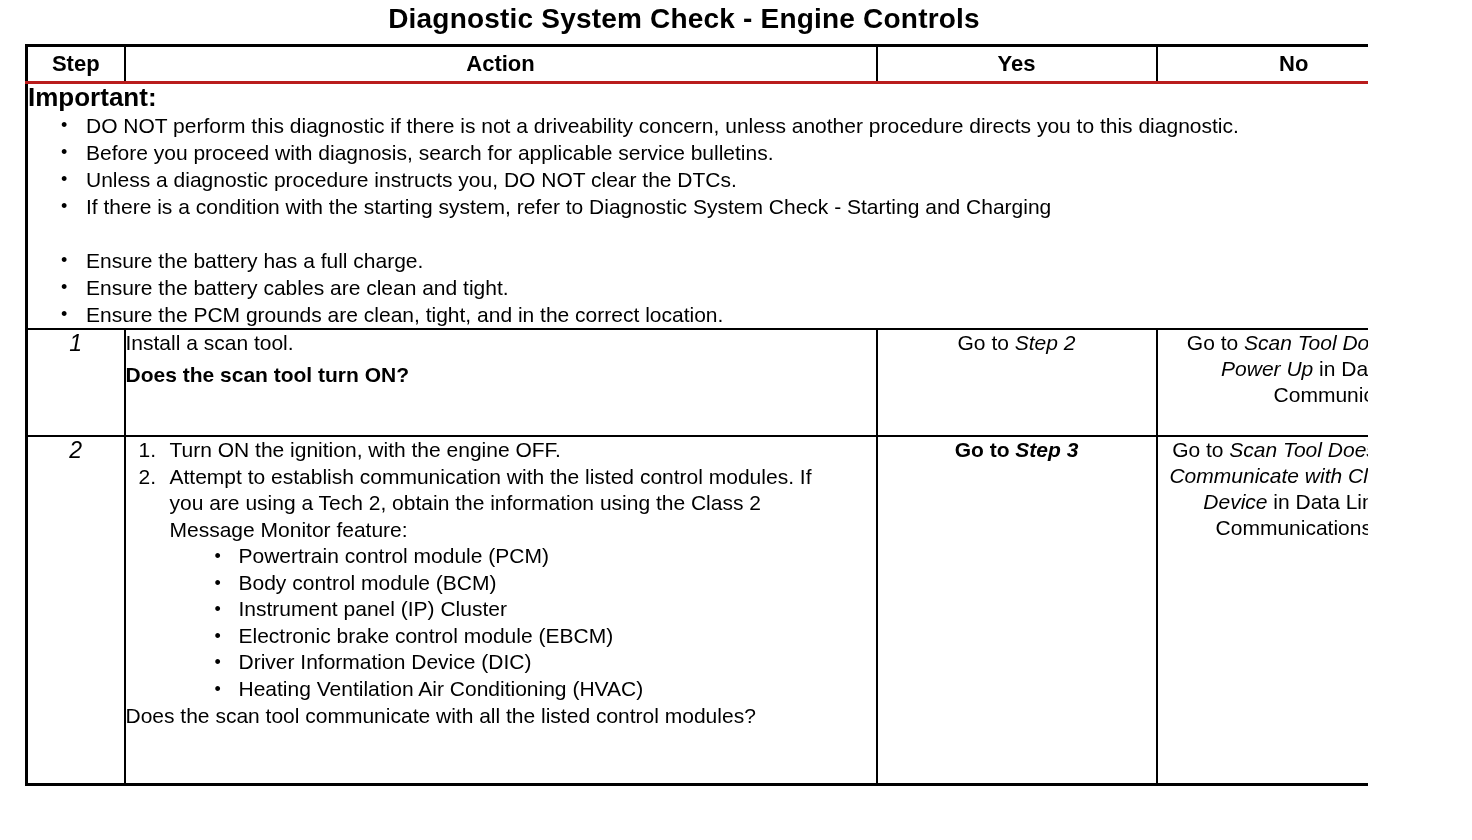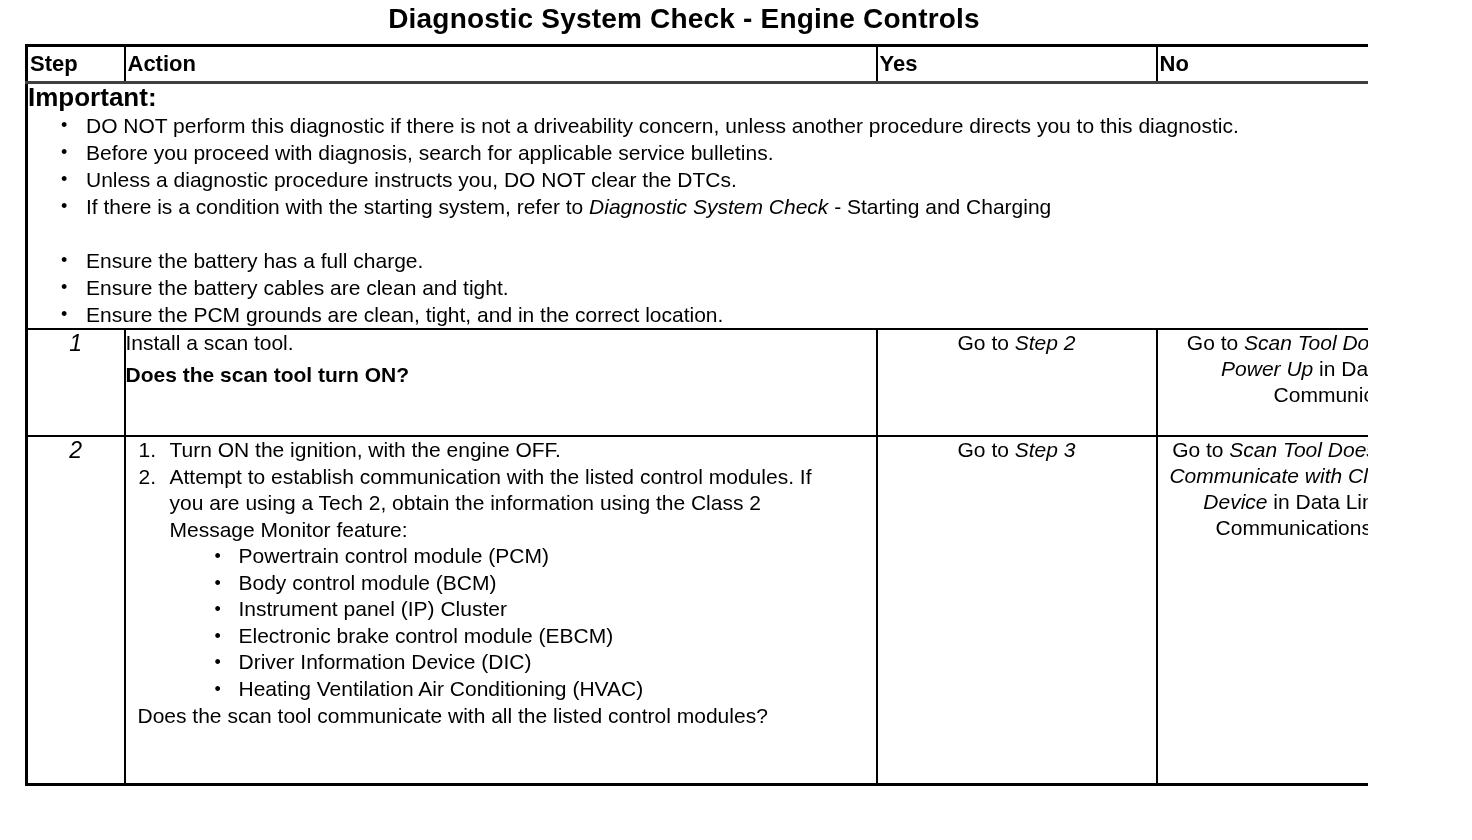--- a/index.html
+++ b/index.html
@@ -30,22 +30,22 @@
   .diag-table th, .diag-table td {
     border: 2px solid #000;
     padding: 0;
     vertical-align: top;
   }
 
   
   .diag-table thead th {
     height: 32px;
     font-size: 22px; font-weight: bold;
-    text-align: left; vertical-align: middle;
-    border-bottom: 3px solid #404040;
+    text-align: center; vertical-align: middle;
+    border-bottom: 3px solid #b91c1c;
     padding: 1px 2px;
   }
 
   
   .important-cell {
     border-bottom: 3px solid #000;
     padding: 6px 14px 12px 12px;
     line-height: 27px;
   }
   .imp-label { font-weight: bold; font-size: 26px; margin-bottom: 1px; }
@@ -63,27 +63,27 @@
     font-size: 23px; font-style: italic;
   }
   .action-cell { padding: 7px 14px 6px 12px; line-height: 26.5px; }
   .para + .para { margin-top: 5px; font-weight: bold; }
 
   .num-item { display: flex; align-items: flex-start; margin-left: 13px; }
   .num { flex: none; width: 31px; }
   .num-text { max-width: 652px; }
   .module-list .bullet-item { margin-left: 89px; }
   .module-list .bullet { width: 24px; }
-  .question { margin-top: 1px; max-width: 714px; margin-left: 12px; }
+  .question { margin-top: 1px; max-width: 714px; }
 
   .yes-cell {
     vertical-align: bottom; text-align: center;
     padding: 4px 8px 7px; line-height: 26px;
   }
-  .yes-cell.r2 { padding-bottom: 10px; }
+  .yes-cell.r2 { padding-bottom: 10px; font-weight: bold; }
   .no-cell-1 {
     vertical-align: top; text-align: right;
     padding: 6px 9px 4px; line-height: 26px;
   }
   .no-cell-2 {
     vertical-align: bottom; text-align: center;
     padding: 4px 8px 33px; line-height: 26px;
   }
 </style>
 </head>
@@ -120,21 +120,21 @@
               <div class="bullet-item">
                 <span class="bullet">•</span>
                 <span class="bullet-text"><span>Before you proceed with diagnosis, search for applicable service bulletins.</span></span>
               </div>
               <div class="bullet-item">
                 <span class="bullet">•</span>
                 <span class="bullet-text"><span>Unless a diagnostic procedure instructs you, DO NOT clear the DTCs.</span></span>
               </div>
               <div class="bullet-item">
                 <span class="bullet">•</span>
-                <span class="bullet-text"><span>If there is a condition with the starting system, refer to </span><span style="font-style: italic;">Diagnostic System Check</span><span> - Starting and Charging</span></span>
+                <span class="bullet-text"><span>If there is a condition with the starting system, refer to </span><span style="">Diagnostic System Check</span><span> - Starting and Charging</span></span>
               </div>
             </div>
           <div class="bullet-group gap">
               <div class="bullet-item">
                 <span class="bullet">•</span>
                 <span class="bullet-text"><span>Ensure the battery has a full charge.</span></span>
               </div>
               <div class="bullet-item">
                 <span class="bullet">•</span>
                 <span class="bullet-text"><span>Ensure the battery cables are clean and tight.</span></span>

